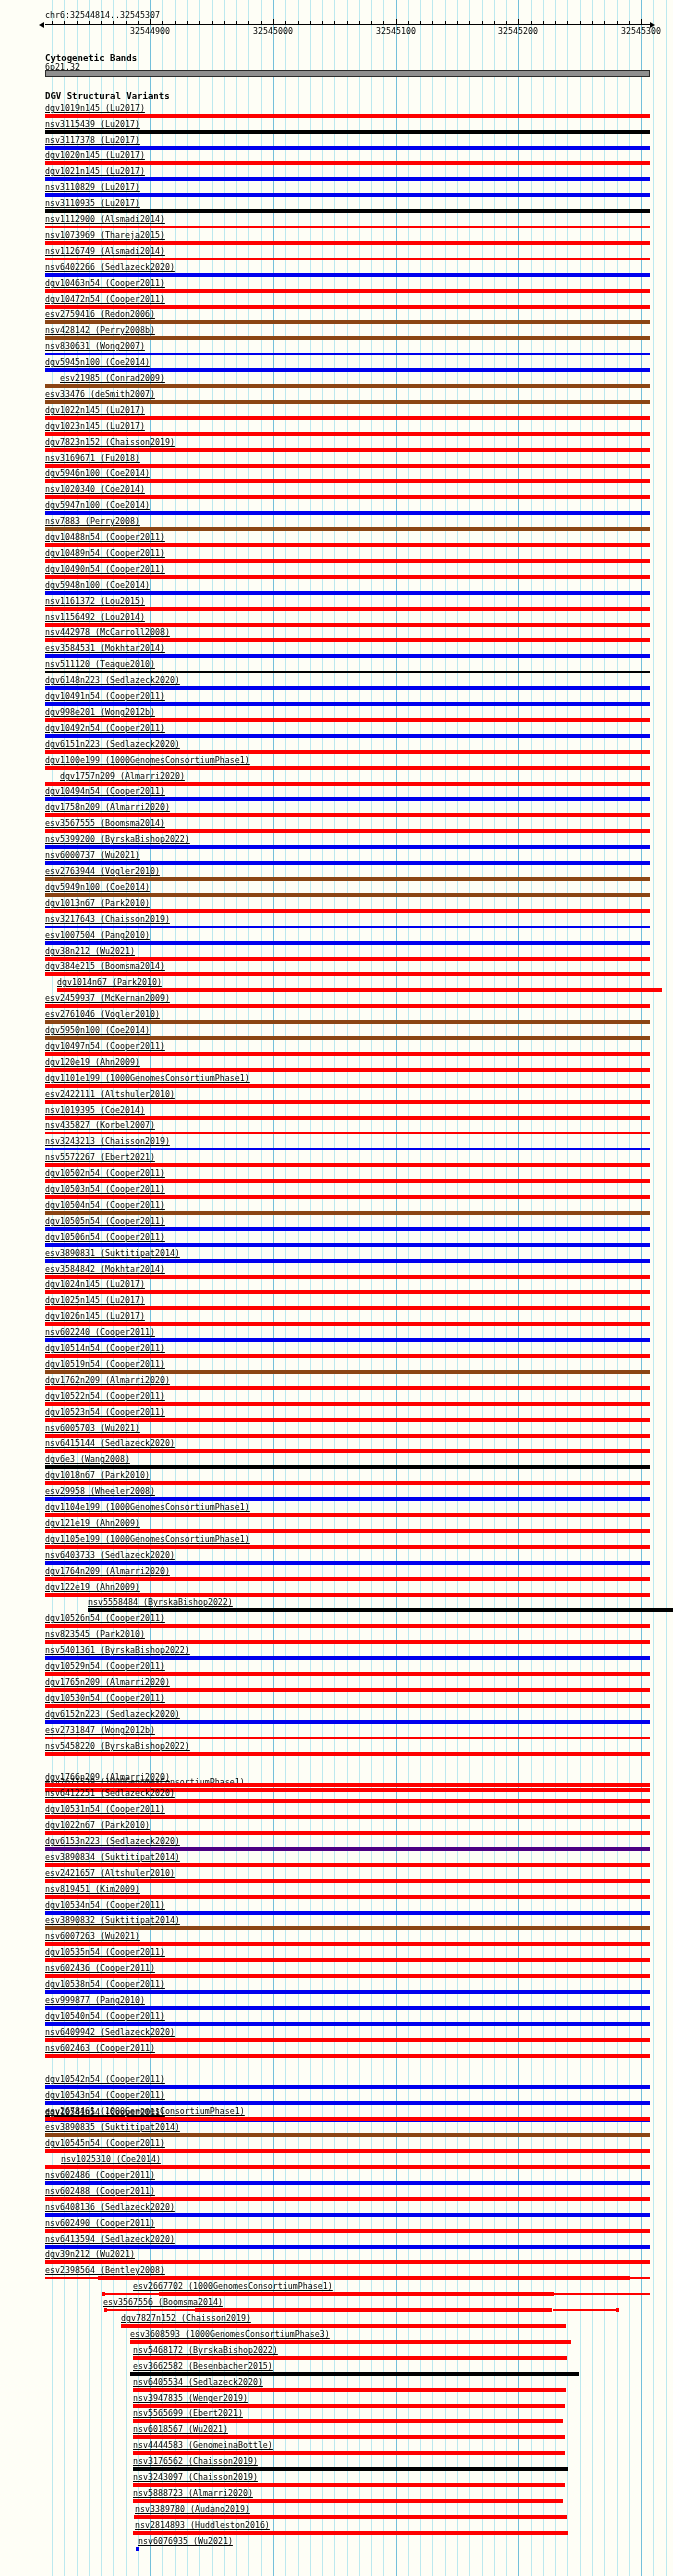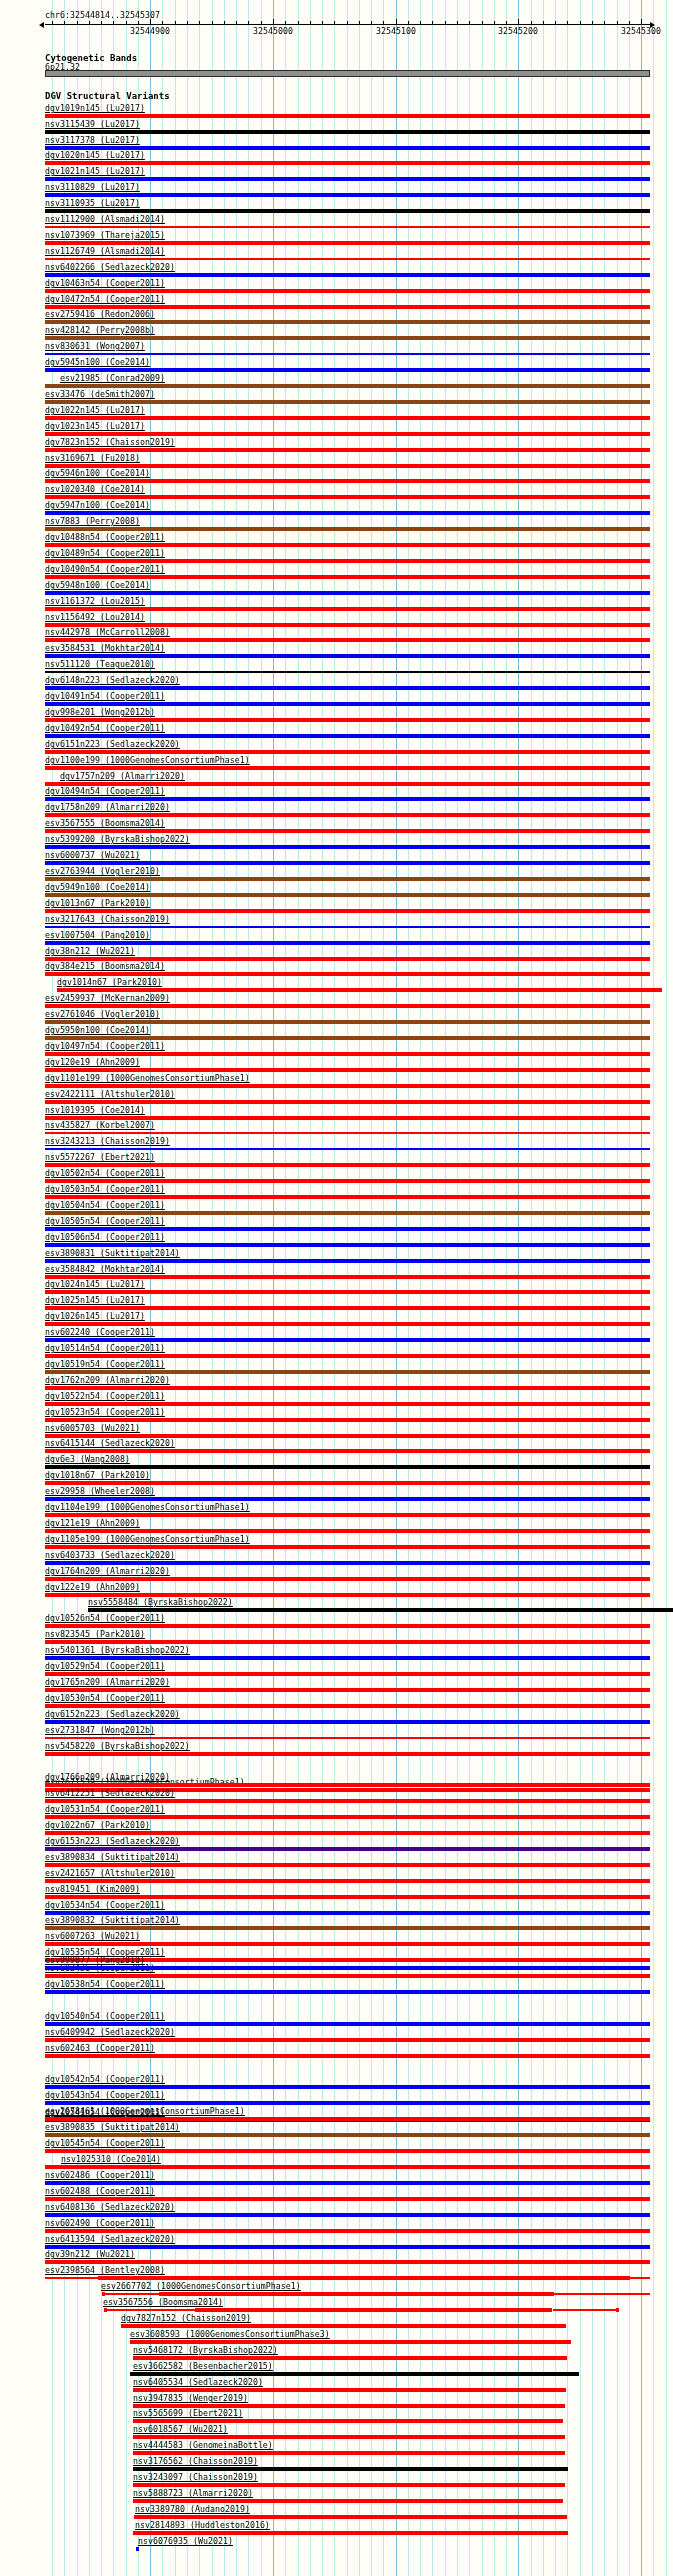--- a/index.html
+++ b/index.html
@@ -630,21 +630,21 @@
         <div class="vbar" style="left: 45px; width: 605px; background: rgb(255, 0, 0);"></div>
       </div>
       <div class="vrow" style="top: 1964px;">
         <span class="vlabel" style="left: 45px;">nsv602436 (Cooper2011)</span>
         <div class="vbar" style="left: 45px; width: 605px; background: rgb(255, 0, 0);"></div>
       </div>
       <div class="vrow" style="top: 1980px;">
         <span class="vlabel" style="left: 45px;">dgv10538n54 (Cooper2011)</span>
         <div class="vbar" style="left: 45px; width: 605px; background: rgb(0, 0, 238);"></div>
       </div>
-      <div class="vrow" style="top: 1956px;">
+      <div class="vrow" style="top: 1996px;">
         <span class="vlabel" style="left: 45px;">esv999877 (Pang2010)</span>
         <div class="vbar" style="left: 45px; width: 605px; background: rgb(0, 0, 238);"></div>
       </div>
       <div class="vrow" style="top: 2012px;">
         <span class="vlabel" style="left: 45px;">dgv10540n54 (Cooper2011)</span>
         <div class="vbar" style="left: 45px; width: 605px; background: rgb(0, 0, 238);"></div>
       </div>
       <div class="vrow" style="top: 2028px;">
         <span class="vlabel" style="left: 45px;">nsv6409942 (Sedlazeck2020)</span>
         <div class="vbar" style="left: 45px; width: 605px; background: rgb(255, 0, 0);"></div>
@@ -705,21 +705,21 @@
         <span class="vlabel" style="left: 45px;">dgv39n212 (Wu2021)</span>
         <div class="vbar" style="left: 45px; width: 605px; background: rgb(255, 0, 0);"></div>
       </div>
       <div class="vrow" style="top: 2266px;">
         <span class="vlabel" style="left: 45px;">esv2398564 (Bentley2008)</span>
         <div class="vthin" style="left: 45px; width: 54px; background: rgb(255, 0, 0);"></div>
         <div class="vbar" style="left: 98px; width: 532px; background: rgb(255, 0, 0);"></div>
         <div class="vthin" style="left: 630px; width: 19.7px; background: rgb(255, 0, 0);"></div>
       </div>
       <div class="vrow" style="top: 2282px;">
-        <span class="vlabel" style="left: 101px;">esv2667702 (1000GenomesConsortiumPhase1)</span>
+        <span class="vlabel" style="left: 101px; padding-left: 32px;">esv2667702 (1000GenomesConsortiumPhase1)</span>
         <div class="vbar" style="left: 102px; width: 3px; background: rgb(255, 0, 0);"></div>
         <div class="vthin" style="left: 105px; width: 54px; background: rgb(255, 0, 0);"></div>
         <div class="vbar" style="left: 159px; width: 395px; background: rgb(255, 0, 0);"></div>
         <div class="vthin" style="left: 554px; width: 96px; background: rgb(255, 0, 0);"></div>
       </div>
       <div class="vrow" style="top: 2298px;">
         <span class="vlabel" style="left: 103px;">esv3567556 (Boomsma2014)</span>
         <div class="vbar" style="left: 104px; width: 3px; background: rgb(255, 0, 0);"></div>
         <div class="vthin" style="left: 107px; width: 89px; background: rgb(255, 0, 0);"></div>
         <div class="vbar" style="left: 195px; width: 357px; background: rgb(255, 0, 0);"></div>

